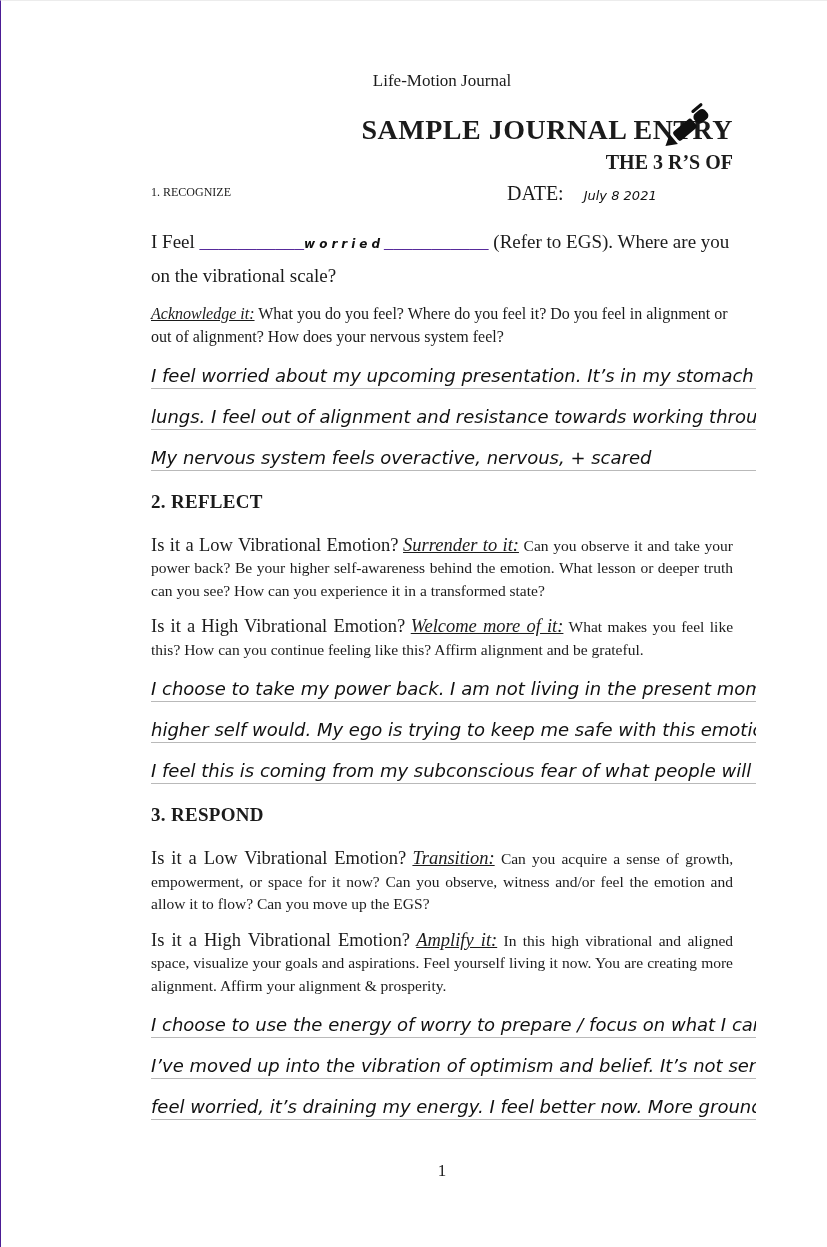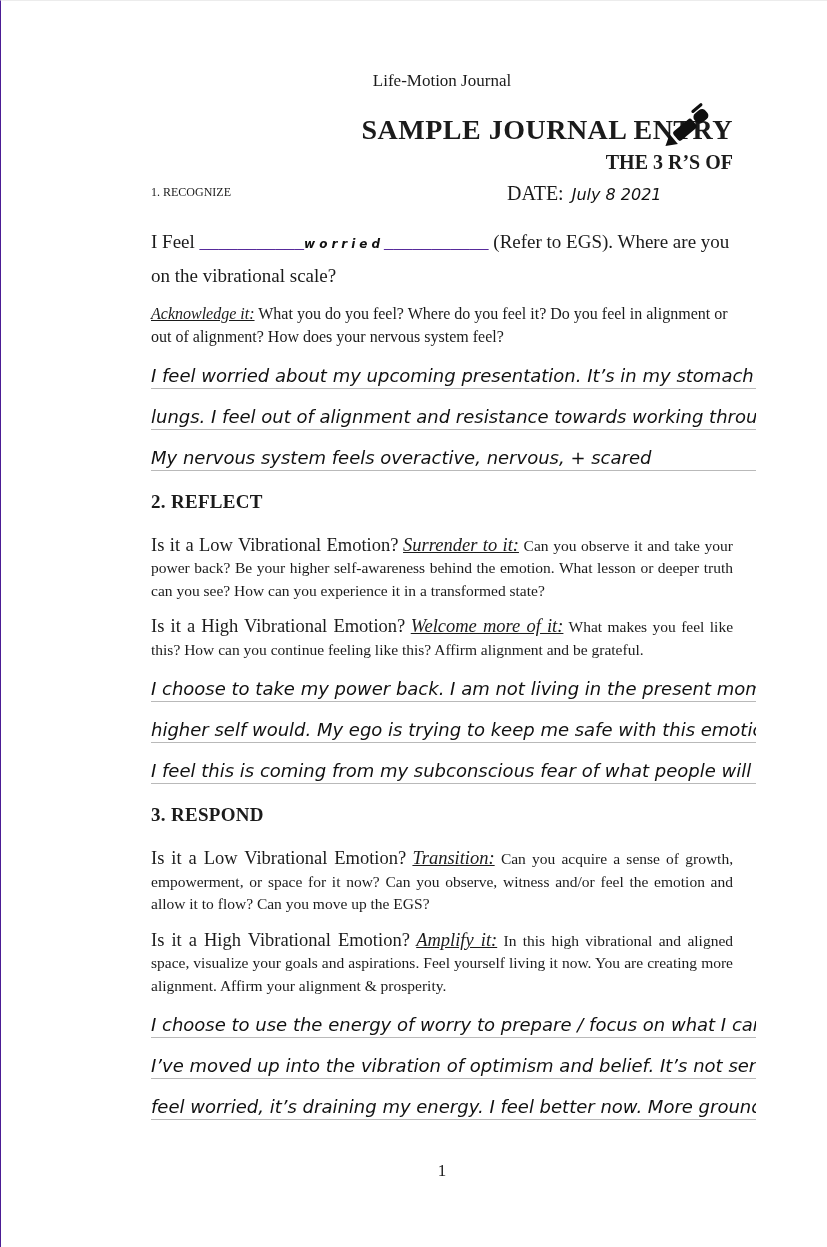--- a/index.html
+++ b/index.html
@@ -34,21 +34,21 @@
   .rec-row { position:relative; margin-top:8px; height:28px; }
   .sec-heading { font-size:12px; font-weight:normal; }
   .date-group { position:absolute; left:356px; top:0; white-space:nowrap; }
   .date-label { font-size:20px; }
   .hand {
     font-family:"DejaVu Sans", sans-serif;
     font-style:italic;
     font-size:18px;
     color:#111;
   }
-  .date-value { font-size:16px; margin-left:4px; }
+  .date-value { font-size:13px; margin-left:16px; }
   .feel-para { margin:16px 0 0 0; font-size:19px; line-height:31px; }
   .blank { color:#4c1d95; letter-spacing:0; }
   .feel-word { font-weight:bold; letter-spacing:4px; font-size:12px; }
   .ack-para { margin:11px 0 0 0; font-size:16px; line-height:23px; }
   .u { text-decoration:underline;font-style:italic; }
   .answers { margin-top:4px; }
   .ans-line {
     width:605px; height:27px; margin-top:11px;
     border-bottom:1px solid #b9b9b9;
     display:flex; align-items:flex-end; padding-bottom:2px;

